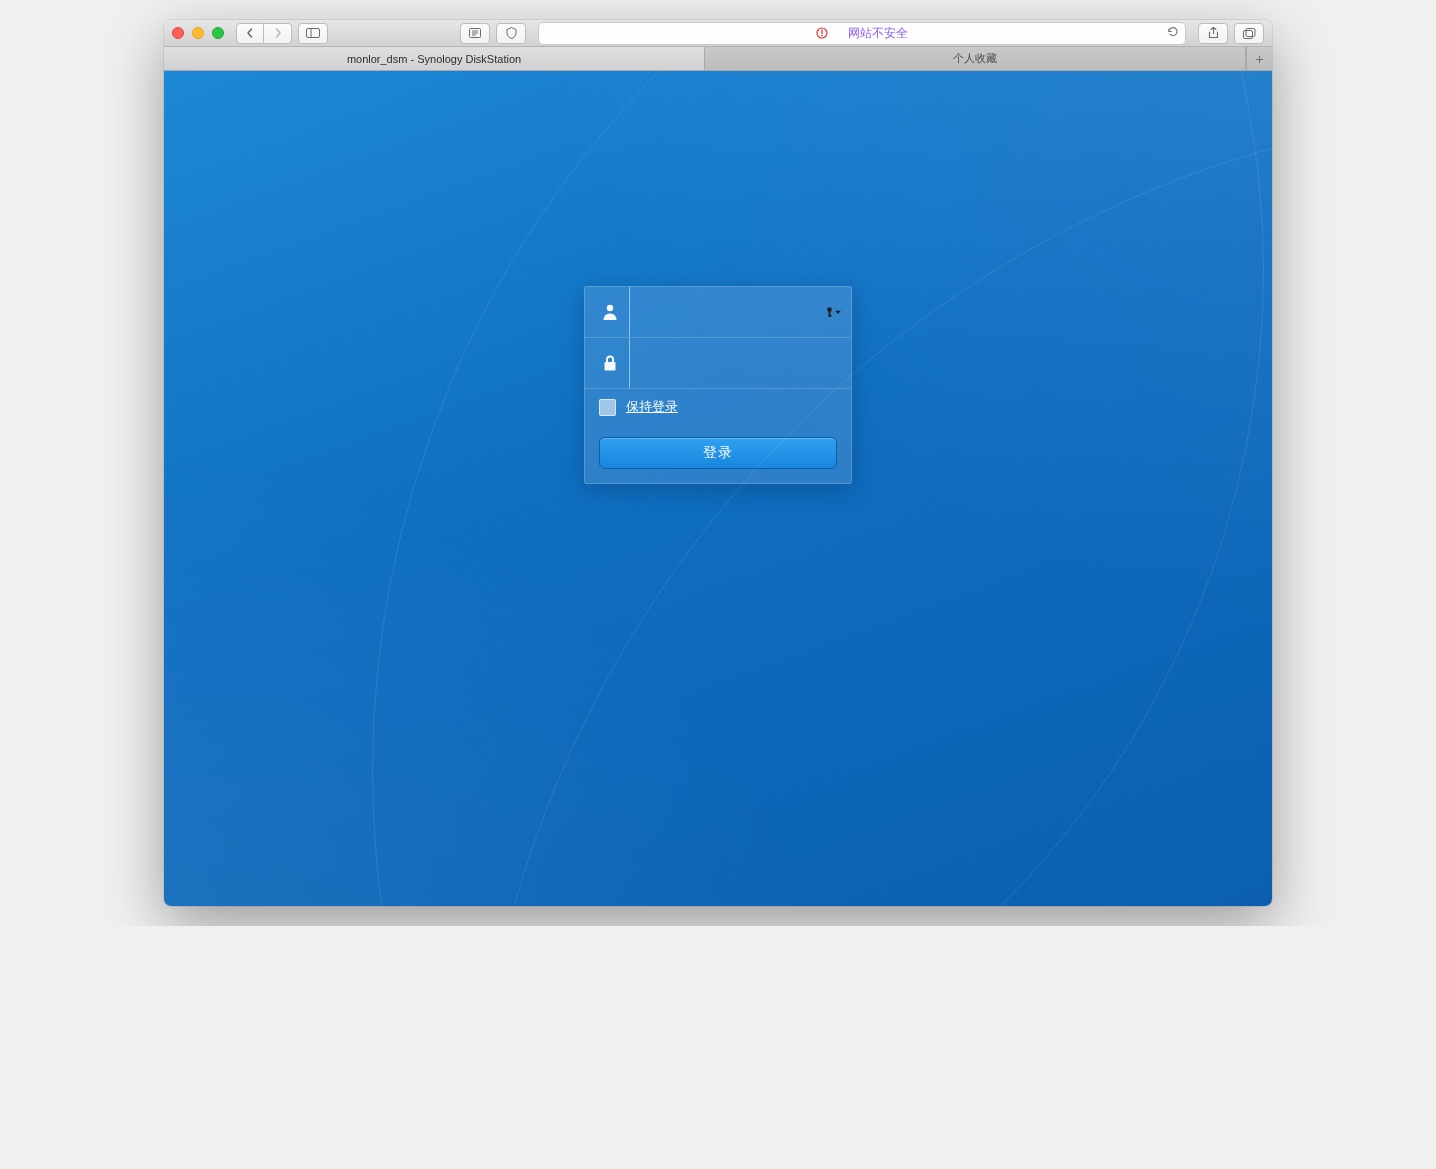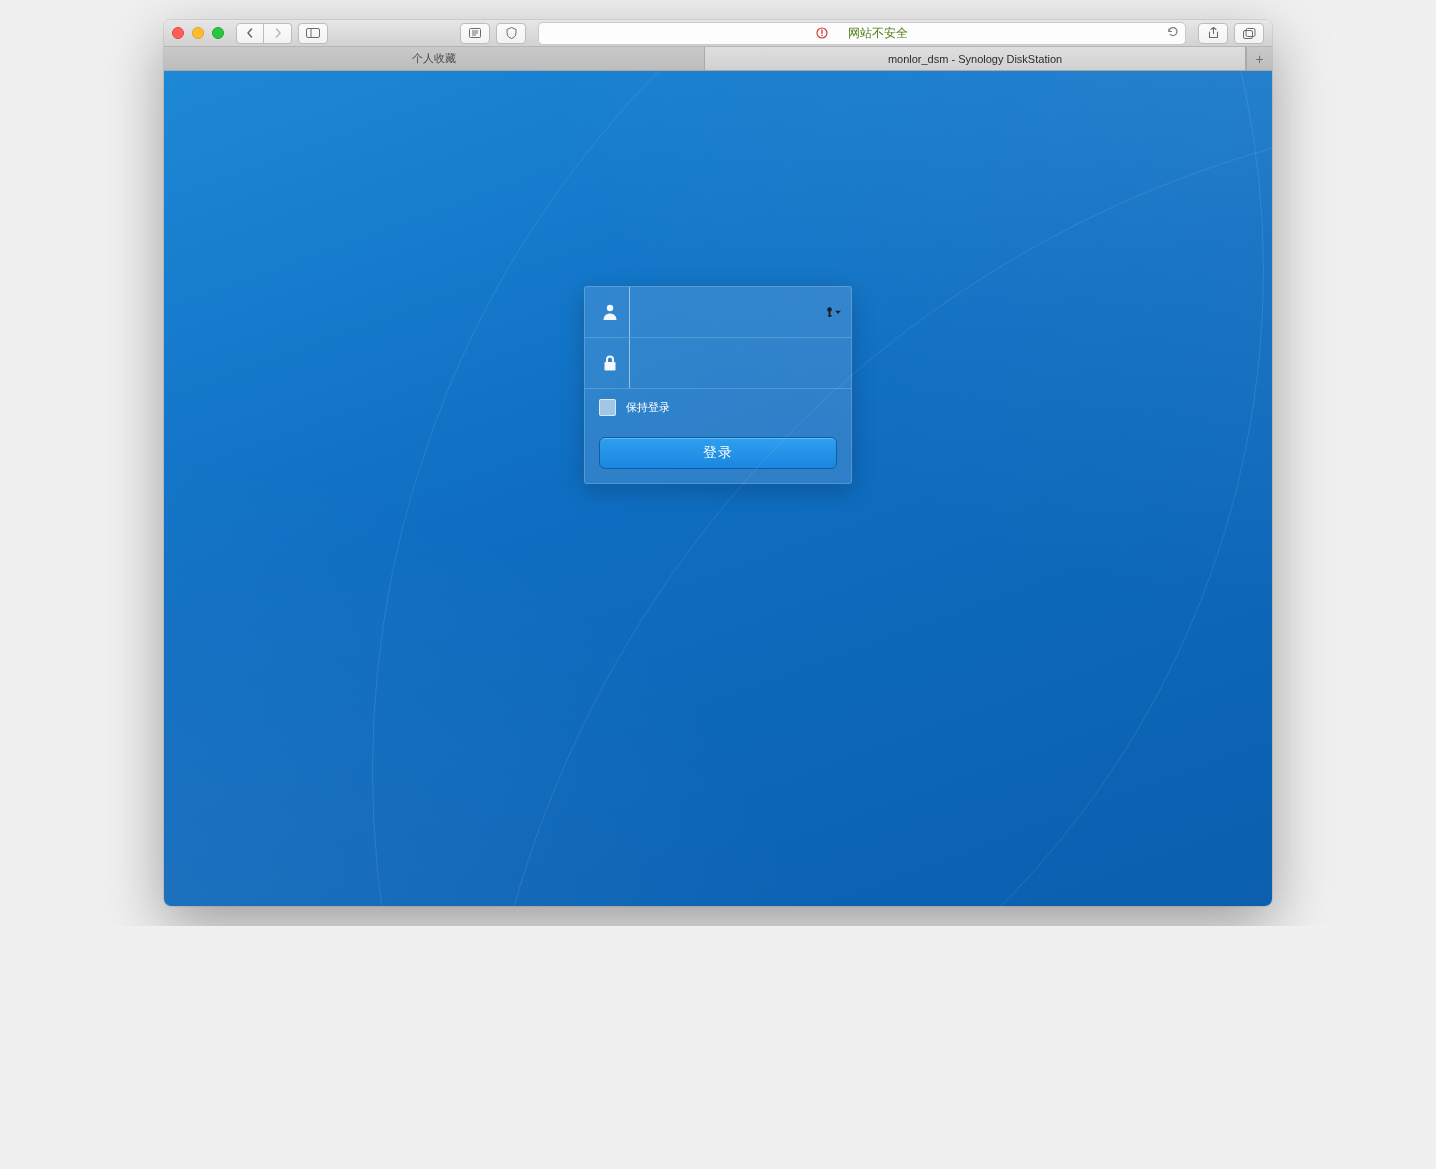--- a/index.html
+++ b/index.html
@@ -75,21 +75,21 @@
     align-items: center;
     justify-content: center;
     position: relative;
     font-size: 12px;
     margin: 0 6px;
   }
   .addr-center {
     display: flex;
     align-items: center;
     gap: 20px;
-    color: #4d7c0f;
+    color: #8b5cf6;
   }
   .addr-center svg { display:block; }
   .reload-icon {
     position: absolute;
     right: 6px;
     top: 50%;
     transform: translateY(-50%);
     color: #7a7a7a;
   }
   .right-btns {
@@ -214,22 +214,23 @@
     align-items:center;
     gap:1px;
   }
   .remember-row {
     display: flex;
     align-items: center;
     height: 36px;
     padding: 0 14px;
     gap: 10px;
     color: #fff;
-    font-size: 11px;
+    font-size: 13px;
     border-bottom: 0;
+    text-decoration: underline;
   }
   .chk {
     width: 17px;
     height: 17px;
     border-radius: 2px;
     background: rgba(255,255,255,0.55);
     border: 1px solid rgba(255,255,255,0.6);
     cursor: default;
   }
   .btn-row {
@@ -323,25 +324,25 @@
       <div class="tb-btn" style="min-width:30px;">
         <svg width="13" height="11" viewBox="0 0 13 11">
             <rect x="0.5" y="2.5" width="9" height="8" rx="1.5" fill="none" stroke="#6b6b6b"></rect>
             <rect x="3" y="0.5" width="9" height="8" rx="1.5" fill="none" stroke="#6b6b6b"></rect>
           </svg>
       </div>
     </div>
   </div>
 
   <div class="tabbar">
+    <div class="tab active">
+      <span>monlor_dsm - Synology DiskStation</span>
+    </div>
     <div class="tab">
       <span>个人收藏</span>
-    </div>
-    <div class="tab active">
-      <span>monlor_dsm - Synology DiskStation</span>
     </div>
     <div class="new-tab-btn">+</div>
   </div>
 
   <div class="content">
     <div class="arc a1"></div>
     <div class="arc a2"></div>
     <div class="arc a3"></div>
 
     <div class="login-wrap">

